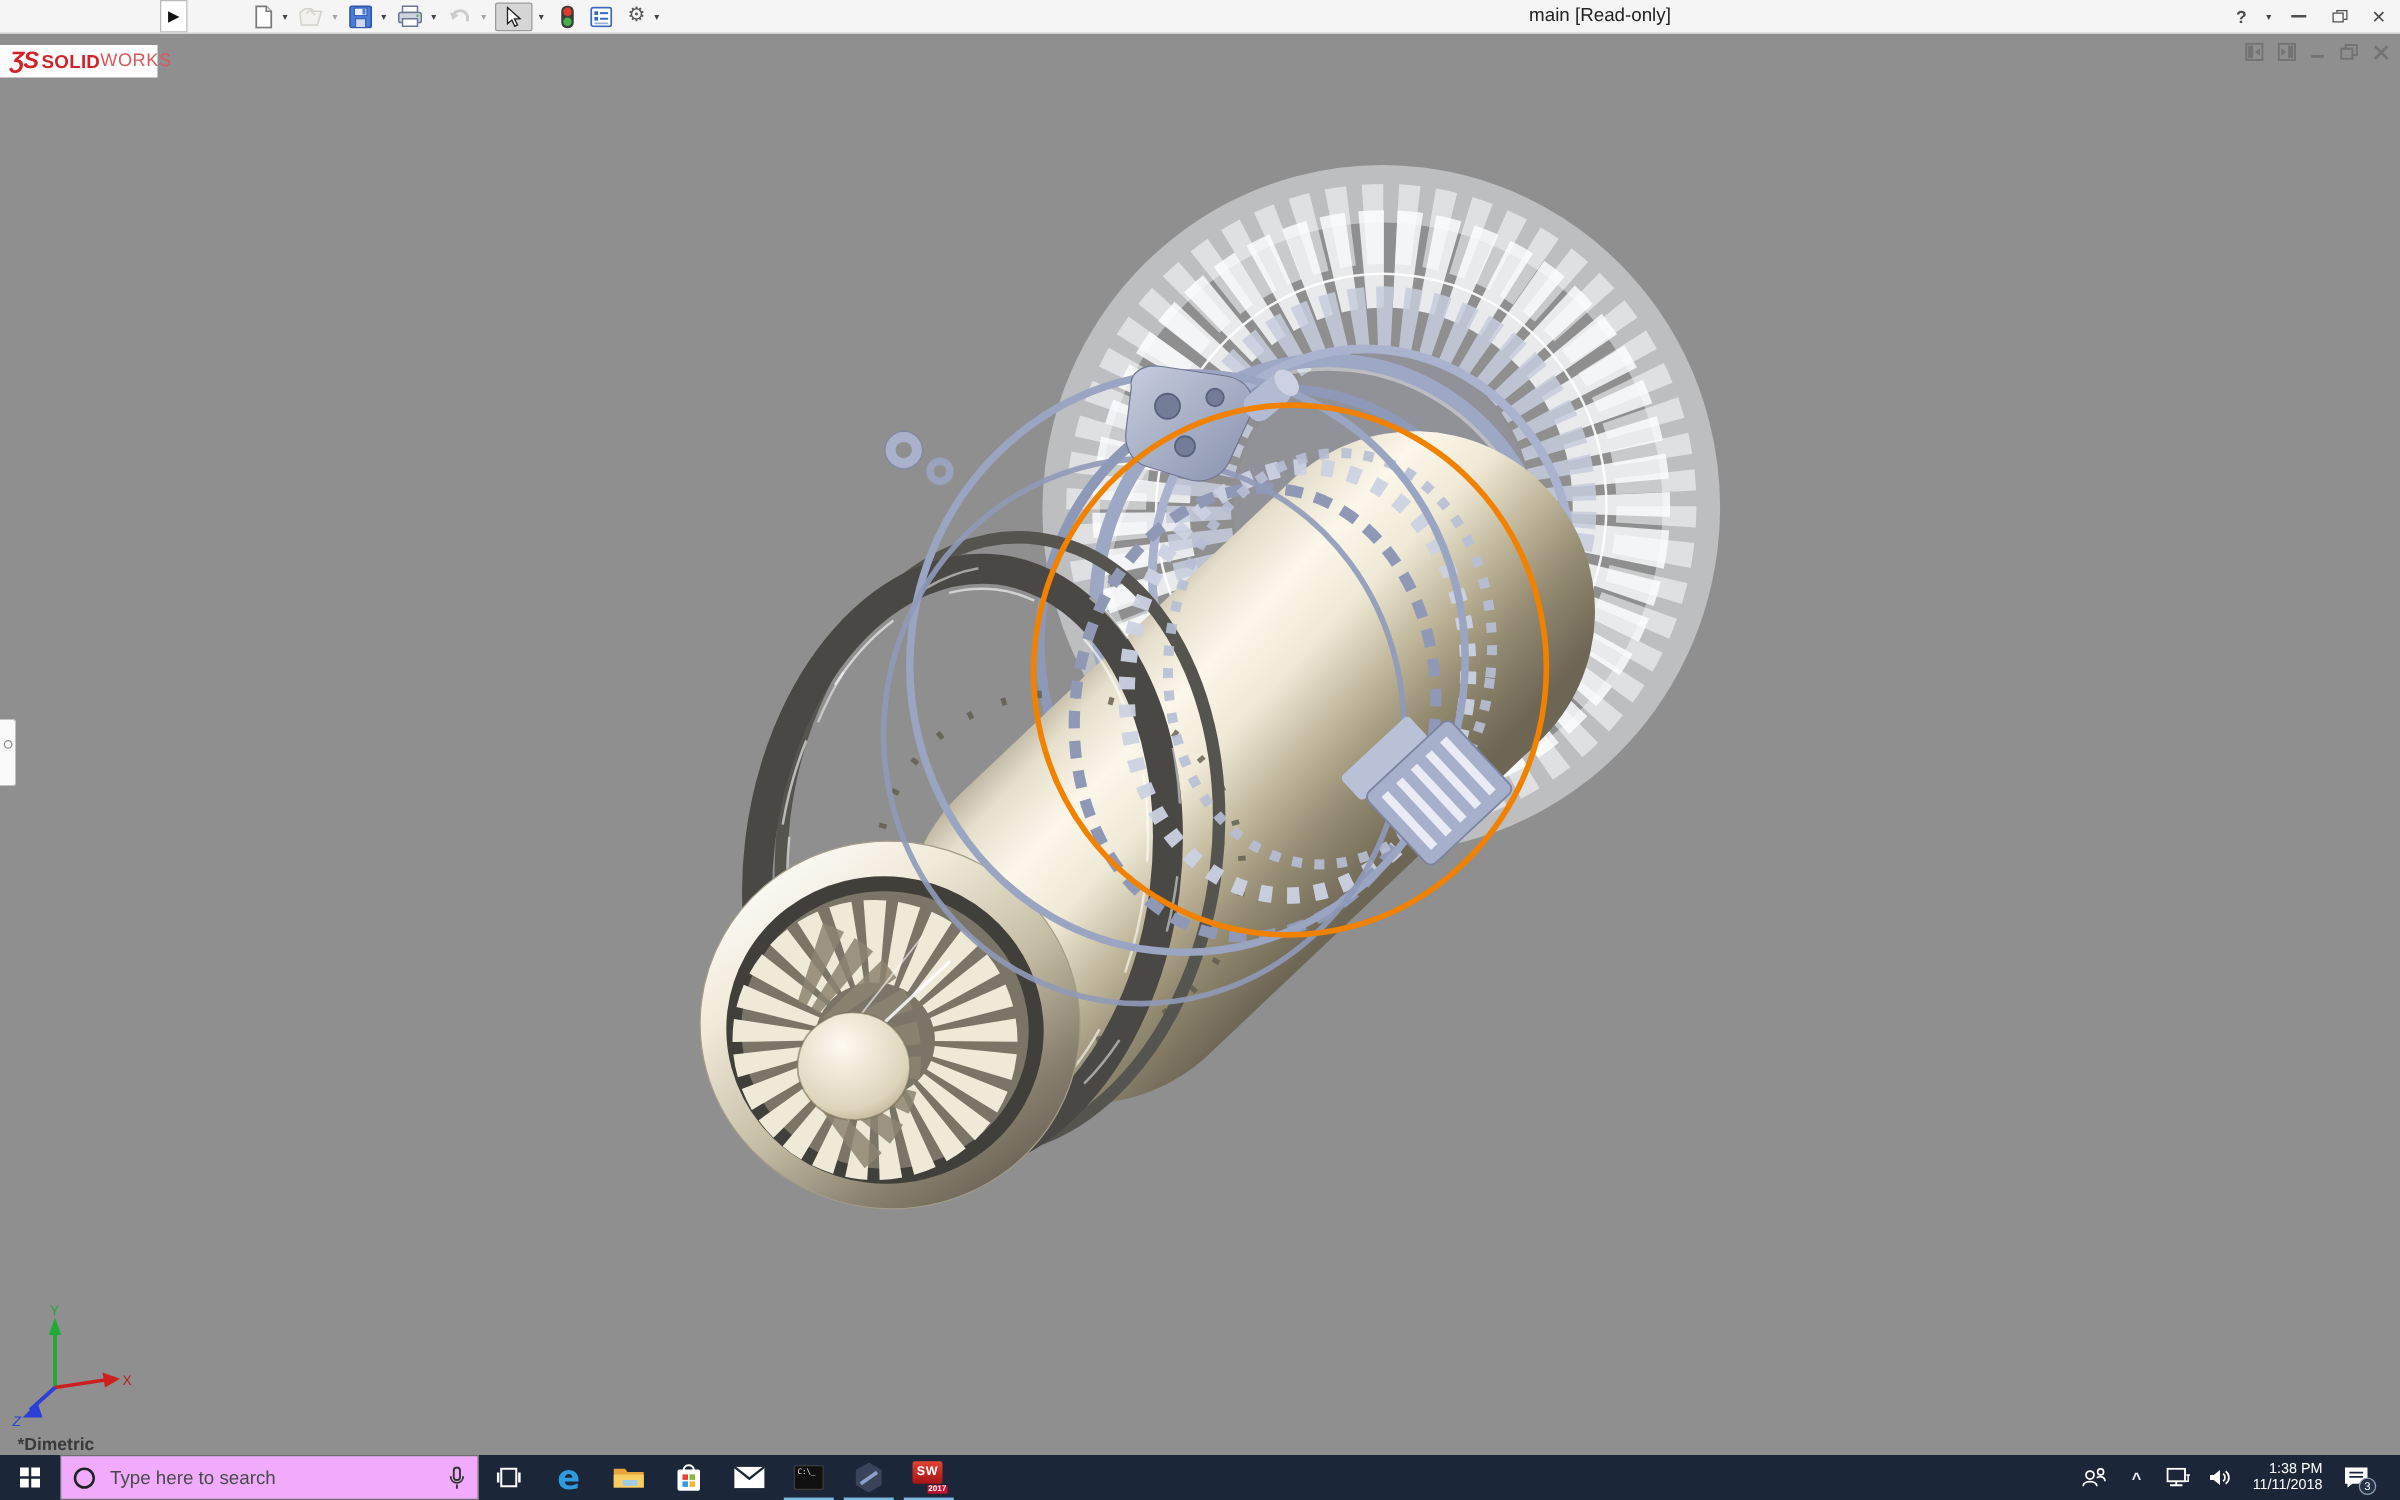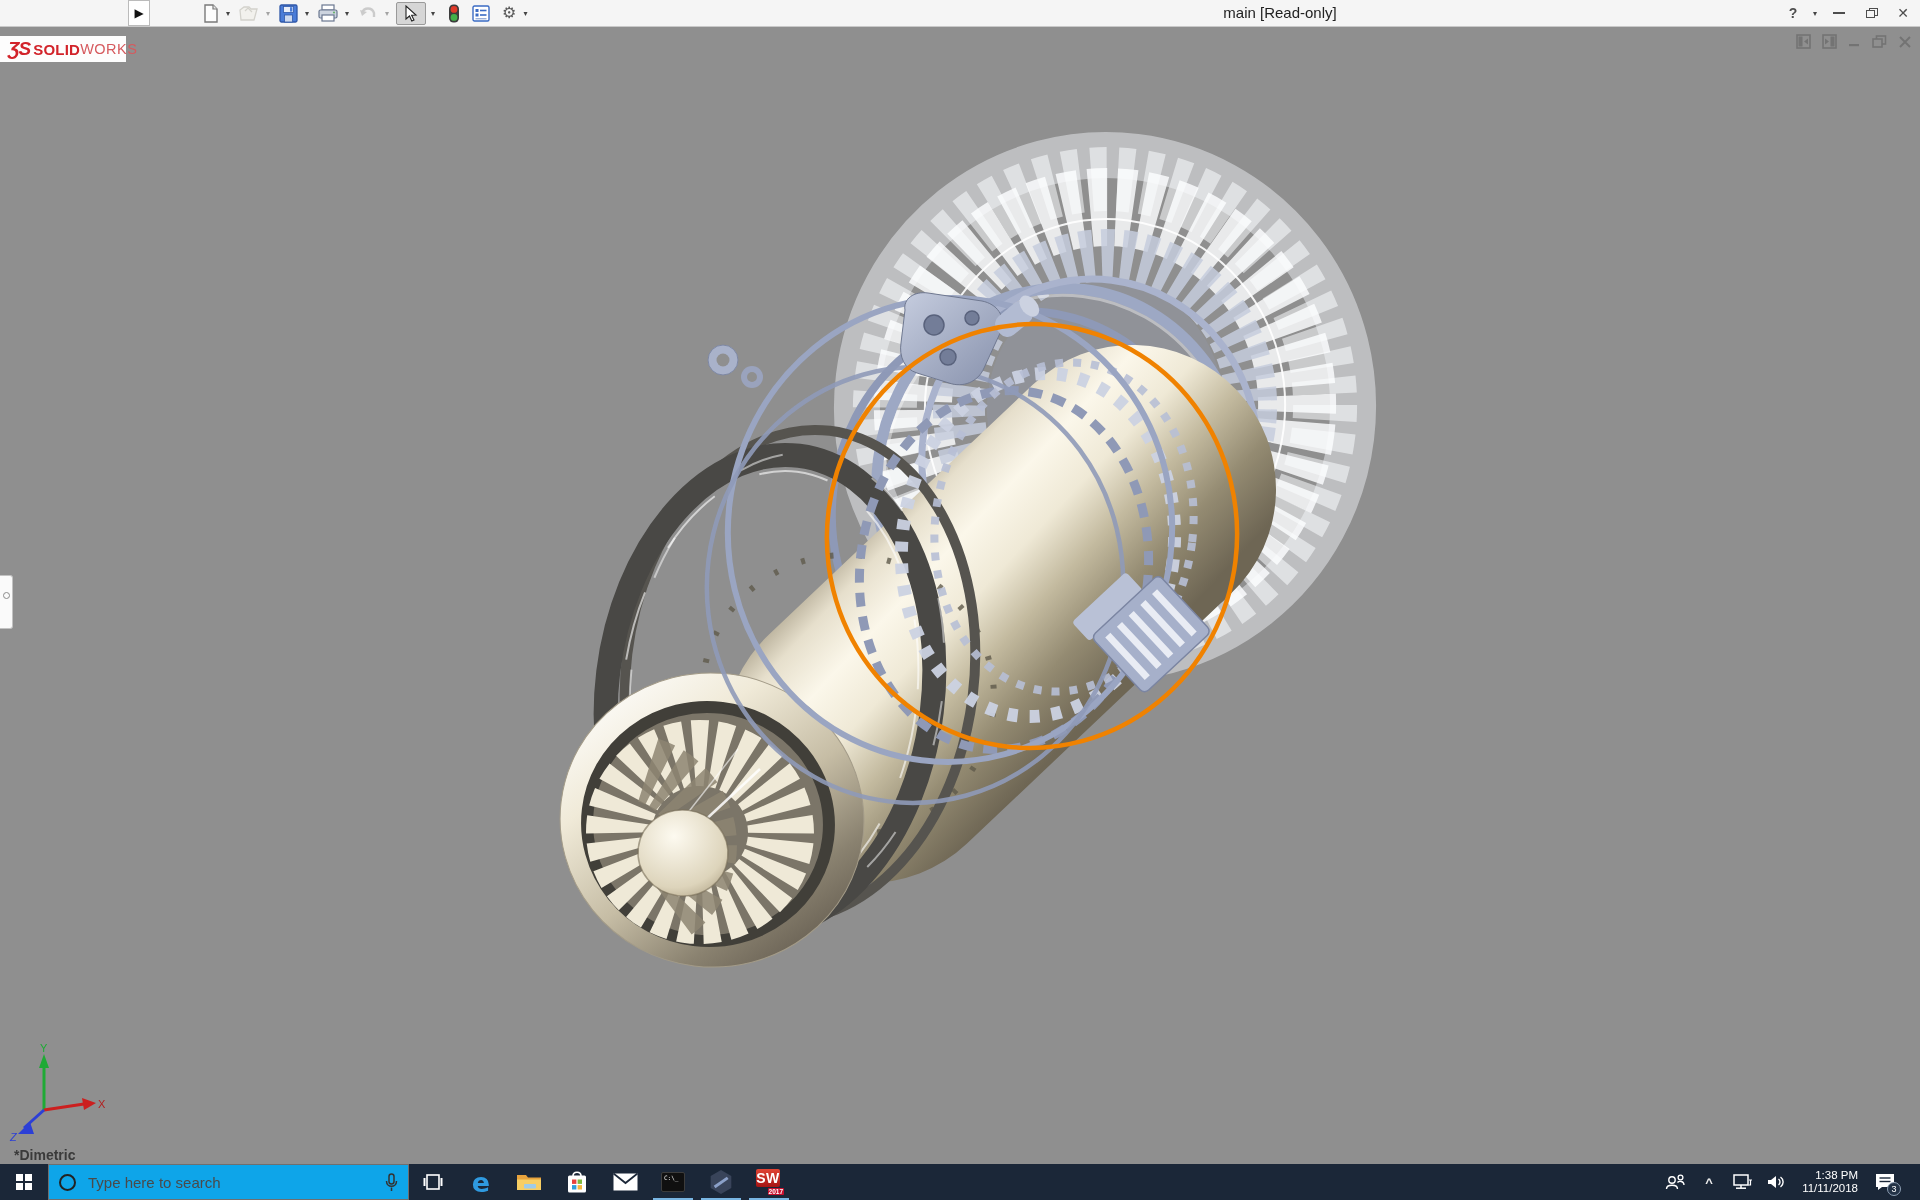--- a/index.html
+++ b/index.html
@@ -45,35 +45,35 @@
     border-radius:50%; }
   .triad { position:absolute; left:6px; bottom:22px; }
   .view-label { position:absolute; left:14px; bottom:1px; font-size:14px; font-weight:bold; color:#3a3a3a; }
 
   
   .taskbar { position:absolute; left:0; top:1164px; width:1920px; height:36px; background:#1b2738; z-index:40;
     display:flex; align-items:stretch; }
   .tb-cell { width:48px; display:flex; align-items:center; justify-content:center; position:relative; }
   .start-logo { display:grid; grid-template-columns:7px 7px; grid-template-rows:7px 7px; gap:2px; }
   .start-logo i { background:#fff; }
-  .search-box { width:361px; background:#0ea5e9; display:flex; align-items:center; padding:0 10px; gap:12px;
+  .search-box { width:335px; background:#f0abfc; display:flex; align-items:center; padding:0 10px; gap:12px;
     border:1px solid #6f6f6f; }
   .search-circle { width:17px; height:17px; border:2.4px solid #222; border-radius:50%; flex:none; }
   .search-input { flex:1; border:none; background:transparent; font-size:15px; color:#444; outline:none;
     font-family:"Liberation Sans", sans-serif; }
   .search-input::placeholder { color:#4a4a4a; opacity:1; }
   .underline { position:absolute; bottom:0; left:4px; right:4px; height:2px; background:#79b6e3; }
   .edge-e { color:#2f9ae0; font-size:27px; font-weight:bold; line-height:1; font-family:"DejaVu Sans", sans-serif; }
   .cmd-icon { width:24px; height:20px; background:#101010; border:1px solid #3c3c3c; border-radius:2px;
     color:#e8e8e8; font-size:6px; font-family:"DejaVu Sans Mono", monospace; padding:1px 2px; text-align:left; }
   .hex-icon { width:24px; height:24px; background:#39445a; clip-path:polygon(50% 0,93% 25%,93% 75%,50% 100%,7% 75%,7% 25%); position:relative; }
   .hex-icon i { position:absolute; left:4px; top:11px; width:16px; height:2.5px; background:#8ba0c8; transform:rotate(-35deg); }
   .sw-icon { width:26px; height:26px; position:relative; }
   .sw-cube { width:24px; height:18px; background:linear-gradient(#e04434,#a51414); border-radius:2px;
-    color:#fff; font-weight:bold; font-size:14px; text-align:center; line-height:18px; letter-spacing:.5px; }
+    color:#fff; font-weight:bold; font-size:10px; text-align:center; line-height:18px; letter-spacing:.5px; }
   .sw-year { position:absolute; right:-2px; bottom:0; background:#c8102e; color:#fff; font-size:6.5px;
     font-weight:bold; padding:0 1px; border-radius:1px; }
   .tray { margin-left:auto; display:flex; align-items:center; gap:8px; padding-right:6px; }
   .tray-icon { width:26px; display:flex; align-items:center; justify-content:center; color:#fff; }
   .chevron { color:#eee; font-size:13px; font-weight:bold; }
   .clock { text-align:right; color:#fff; font-size:11.5px; line-height:13px; padding:0 4px; }
   .action-wrap { position:relative; width:30px; display:flex; justify-content:center; }
   .badge { position:absolute; right:-1px; bottom:-4px; width:14px; height:14px; background:#233246;
     border:1px solid #8fa0b5; border-radius:50%; color:#fff; font-size:9px; display:flex;
     align-items:center; justify-content:center; }

